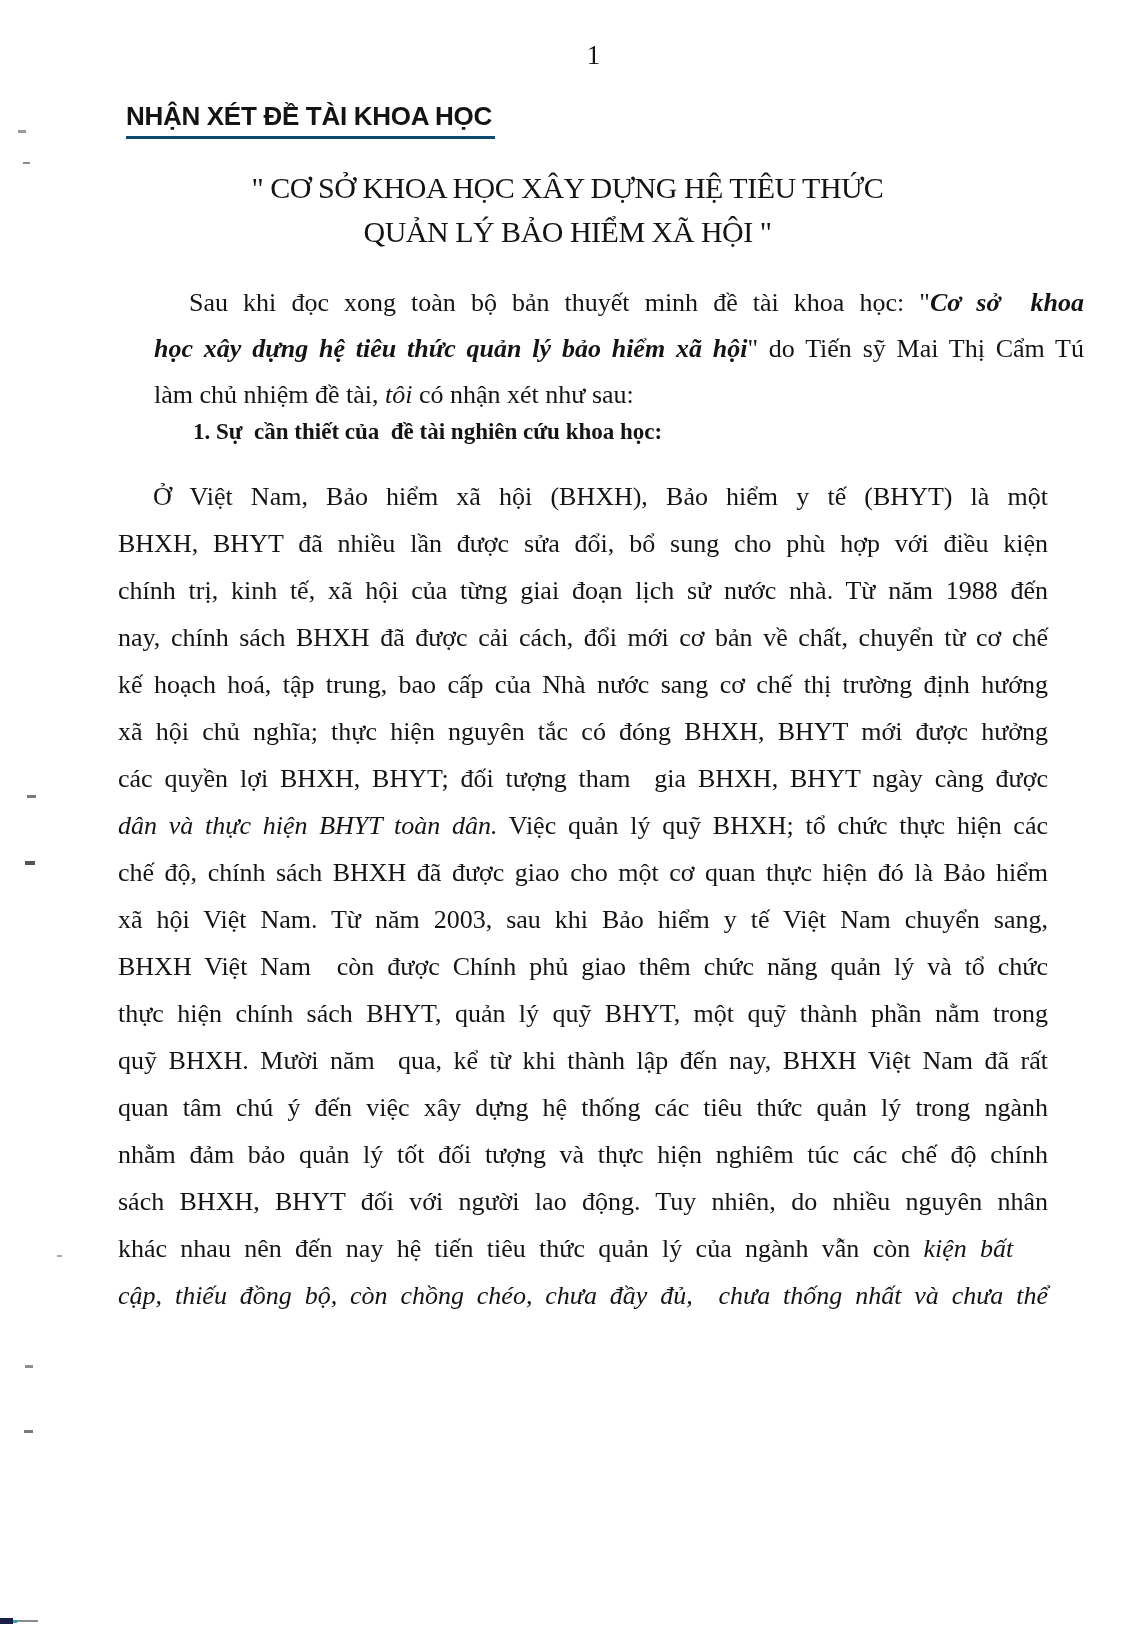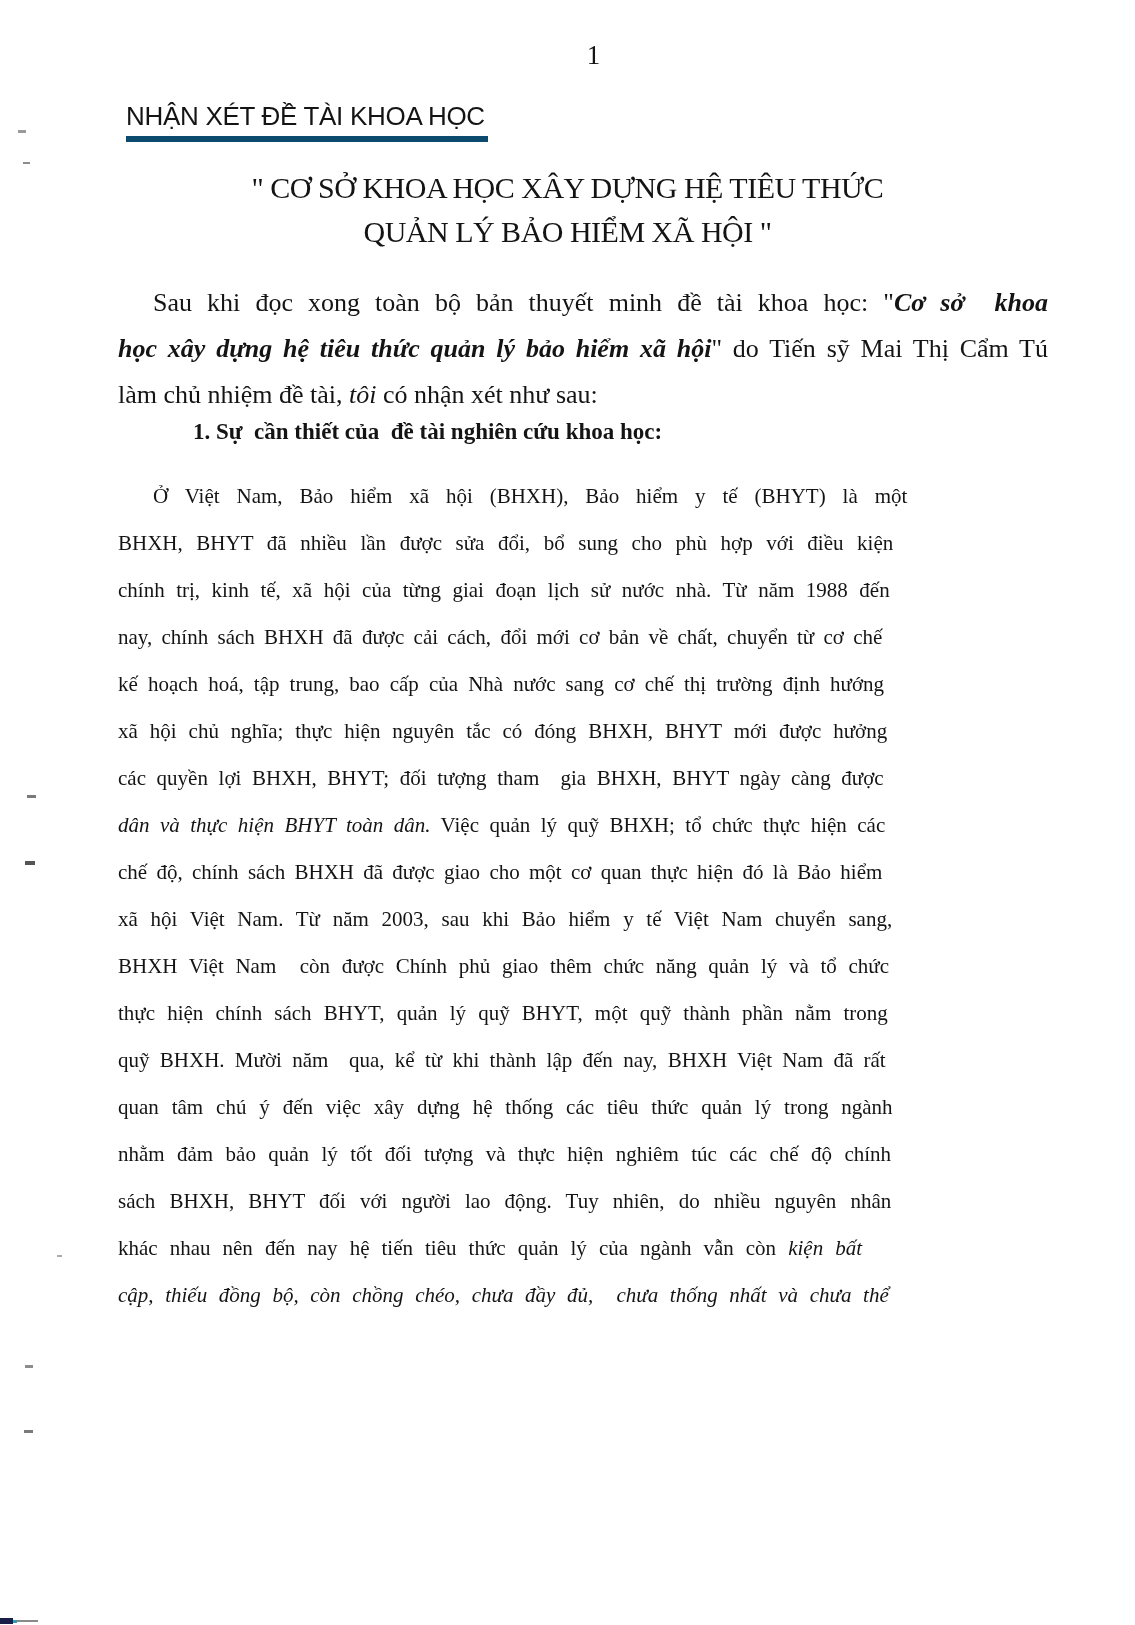--- a/index.html
+++ b/index.html
@@ -11,32 +11,32 @@
     font-family:"Liberation Serif","DejaVu Serif",serif;
     overflow:hidden;
   }
   .pagenum{
     position:absolute;top:40px;left:26px;width:100%;
     text-align:center;font-size:27px;
   }
   .doc-heading{
     position:absolute;top:101px;left:126px;
     font-family:"Liberation Sans","DejaVu Sans",sans-serif;
-    font-weight:normal;font-size:26px;letter-spacing:-0.3px;
-    border-bottom:6px solid #0c4a6e;
+    font-weight:bold;font-size:26px;letter-spacing:-0.3px;
+    border-bottom:3px solid #0c4a6e;
     padding:0 3px 4px 0;
   }
   .title{
     position:absolute;top:166px;left:0;width:100%;
     text-align:center;font-size:30px;line-height:44px;
     letter-spacing:-0.5px;
   }
   .content{position:absolute;left:118px;width:930px;}
-  #intro{top:280px;font-size:26px;line-height:46px;}
-  #bodypara{top:473px;font-size:21px;line-height:47px;}
+  #intro{top:280px;font-size:26px;line-height:46px;margin-left:36px;}
+  #bodypara{top:473px;font-size:26px;line-height:47px;}
   .section-heading{
     position:absolute;top:419px;left:118px;width:930px;
     font-weight:bold;font-size:23px;
     padding-left:75px;box-sizing:border-box;
     white-space:pre-wrap;
   }
   .tline{width:100%;box-sizing:border-box;overflow:visible;}
   .meas{white-space:pre;display:inline-block;}
   .bi{font-weight:bold;font-style:italic;}
   .i{font-style:italic;}

